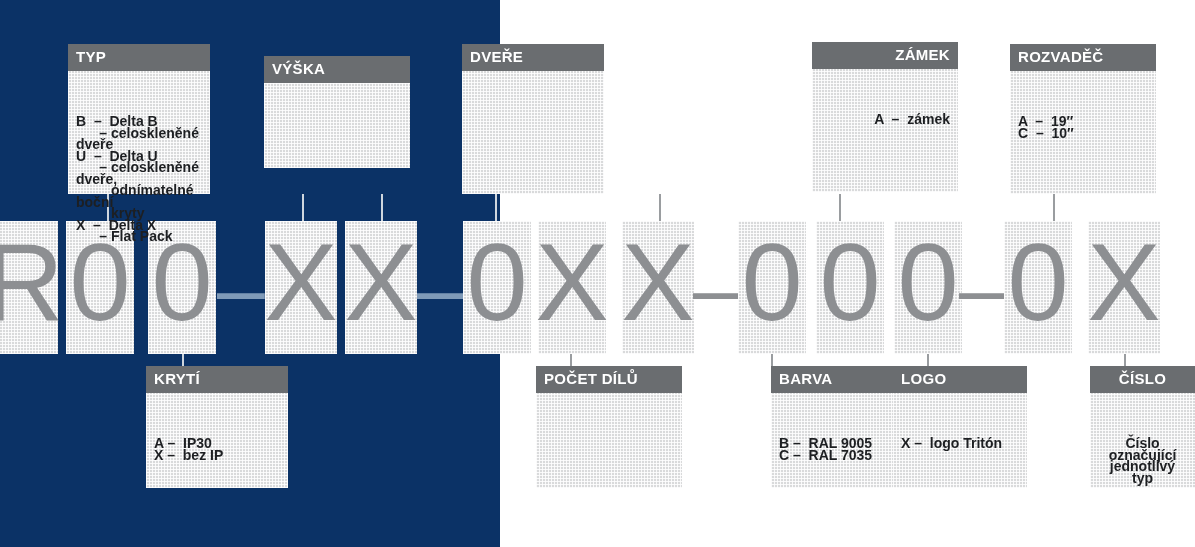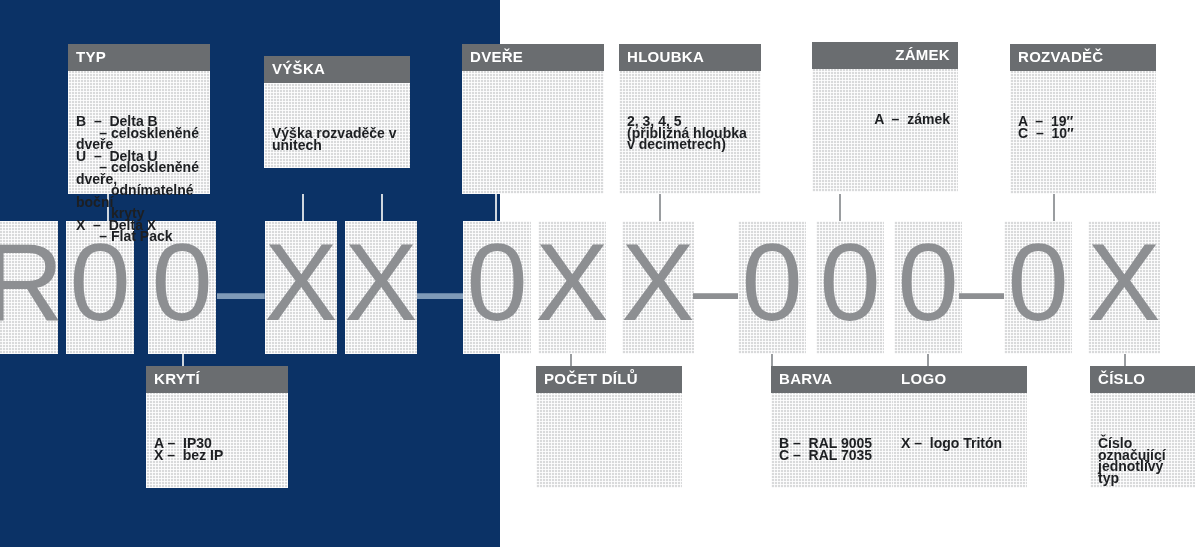--- a/index.html
+++ b/index.html
@@ -156,33 +156,26 @@
 U  –  Delta U
       – celoskleněné dveře,
          odnímatelné boční
          kryty
 X  –  Delta X
       – Flat Pack</div>
   </div>
 
   <div class="box" style="left:264px;top:56px;width:146px;height:112px;">
     <div class="hdr">VÝŠKA</div>
-    <div class="body">Výška rozvaděče v unitech</div>
   </div>
 
   <div class="box" style="left:462px;top:44px;width:142px;height:150px;">
     <div class="hdr">DVEŘE</div>
   </div>
 
-  <div class="box" style="left:619px;top:44px;width:142px;height:150px;">
-    <div class="hdr">HLOUBKA</div>
-    <div class="body">2, 3, 4, 5
-(přibližná hloubka
-v decimetrech)</div>
-  </div>
 
   <div class="box" style="left:812px;top:42px;width:146px;height:150px;text-align:right;">
     <div class="hdr">ZÁMEK</div>
     <div class="body">A  –  zámek</div>
   </div>
 
   <div class="box" style="left:1010px;top:44px;width:146px;height:150px;">
     <div class="hdr">ROZVADĚČ</div>
     <div class="body">A  –  19″
 C  –  10″</div>
@@ -202,19 +195,19 @@
     <div class="hdr">BARVA</div>
     <div class="body">B –  RAL 9005
 C –  RAL 7035</div>
   </div>
 
   <div class="box" style="left:893px;top:366px;width:134px;height:122px;">
     <div class="hdr">LOGO</div>
     <div class="body">X –  logo Tritón</div>
   </div>
 
-  <div class="box" style="left:1090px;top:366px;width:105px;height:122px;">
+  <div class="box" style="left:1090px;top:366px;width:105px;height:122px;text-align:center;">
     <div class="hdr">ČÍSLO</div>
     <div class="body">Číslo označující
 jednotlivý typ</div>
   </div>
 
 </div>
 
 </body></html>

